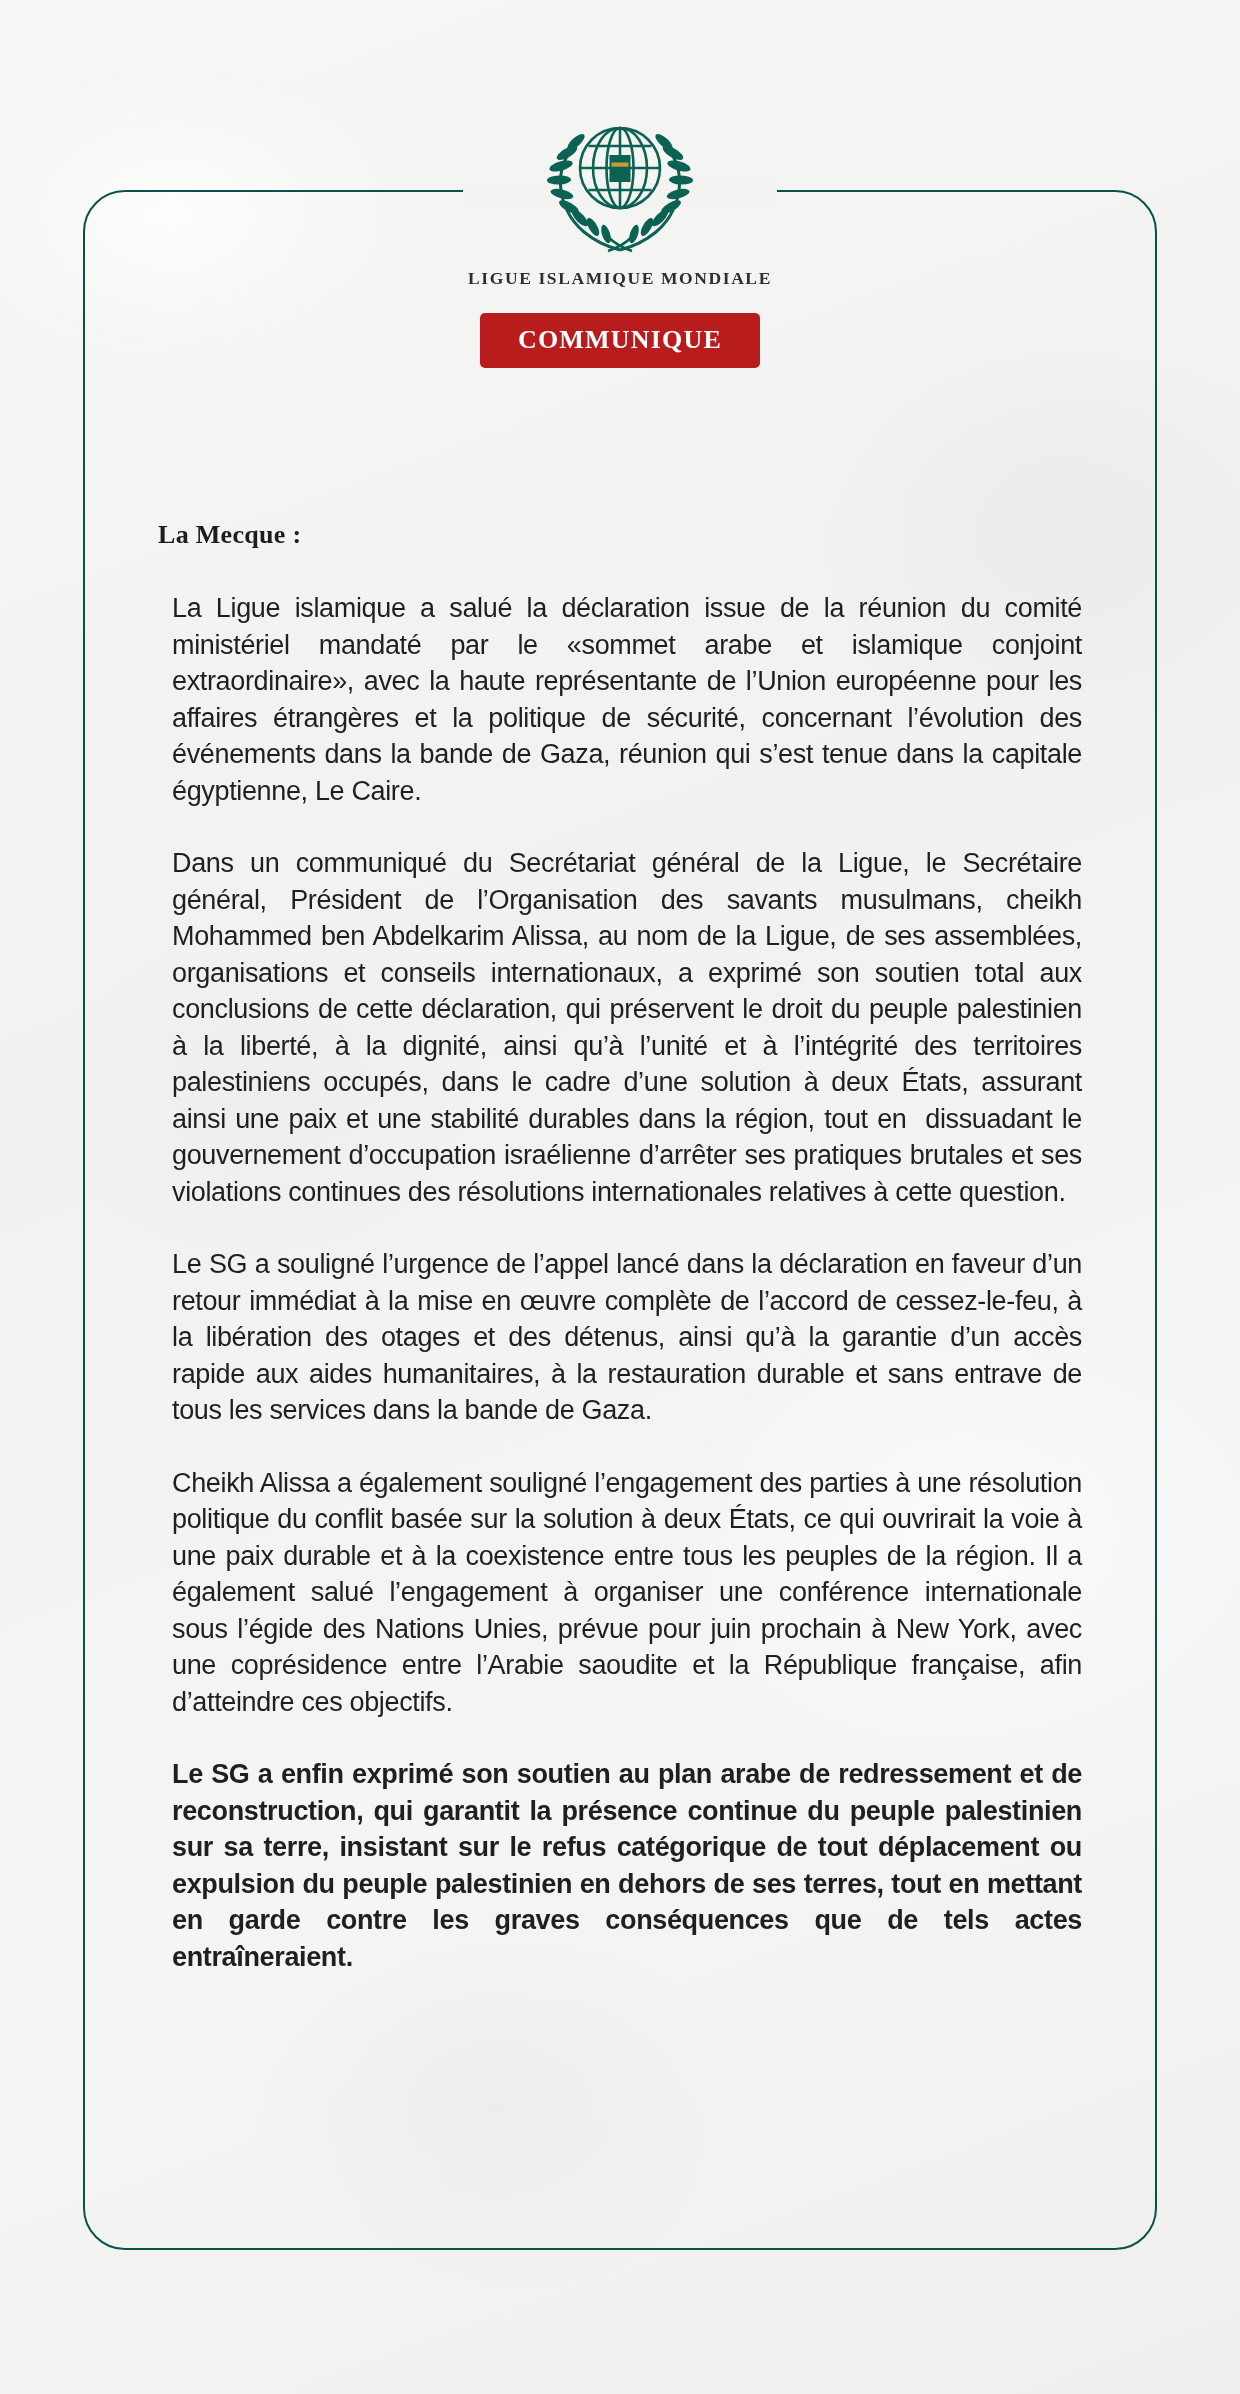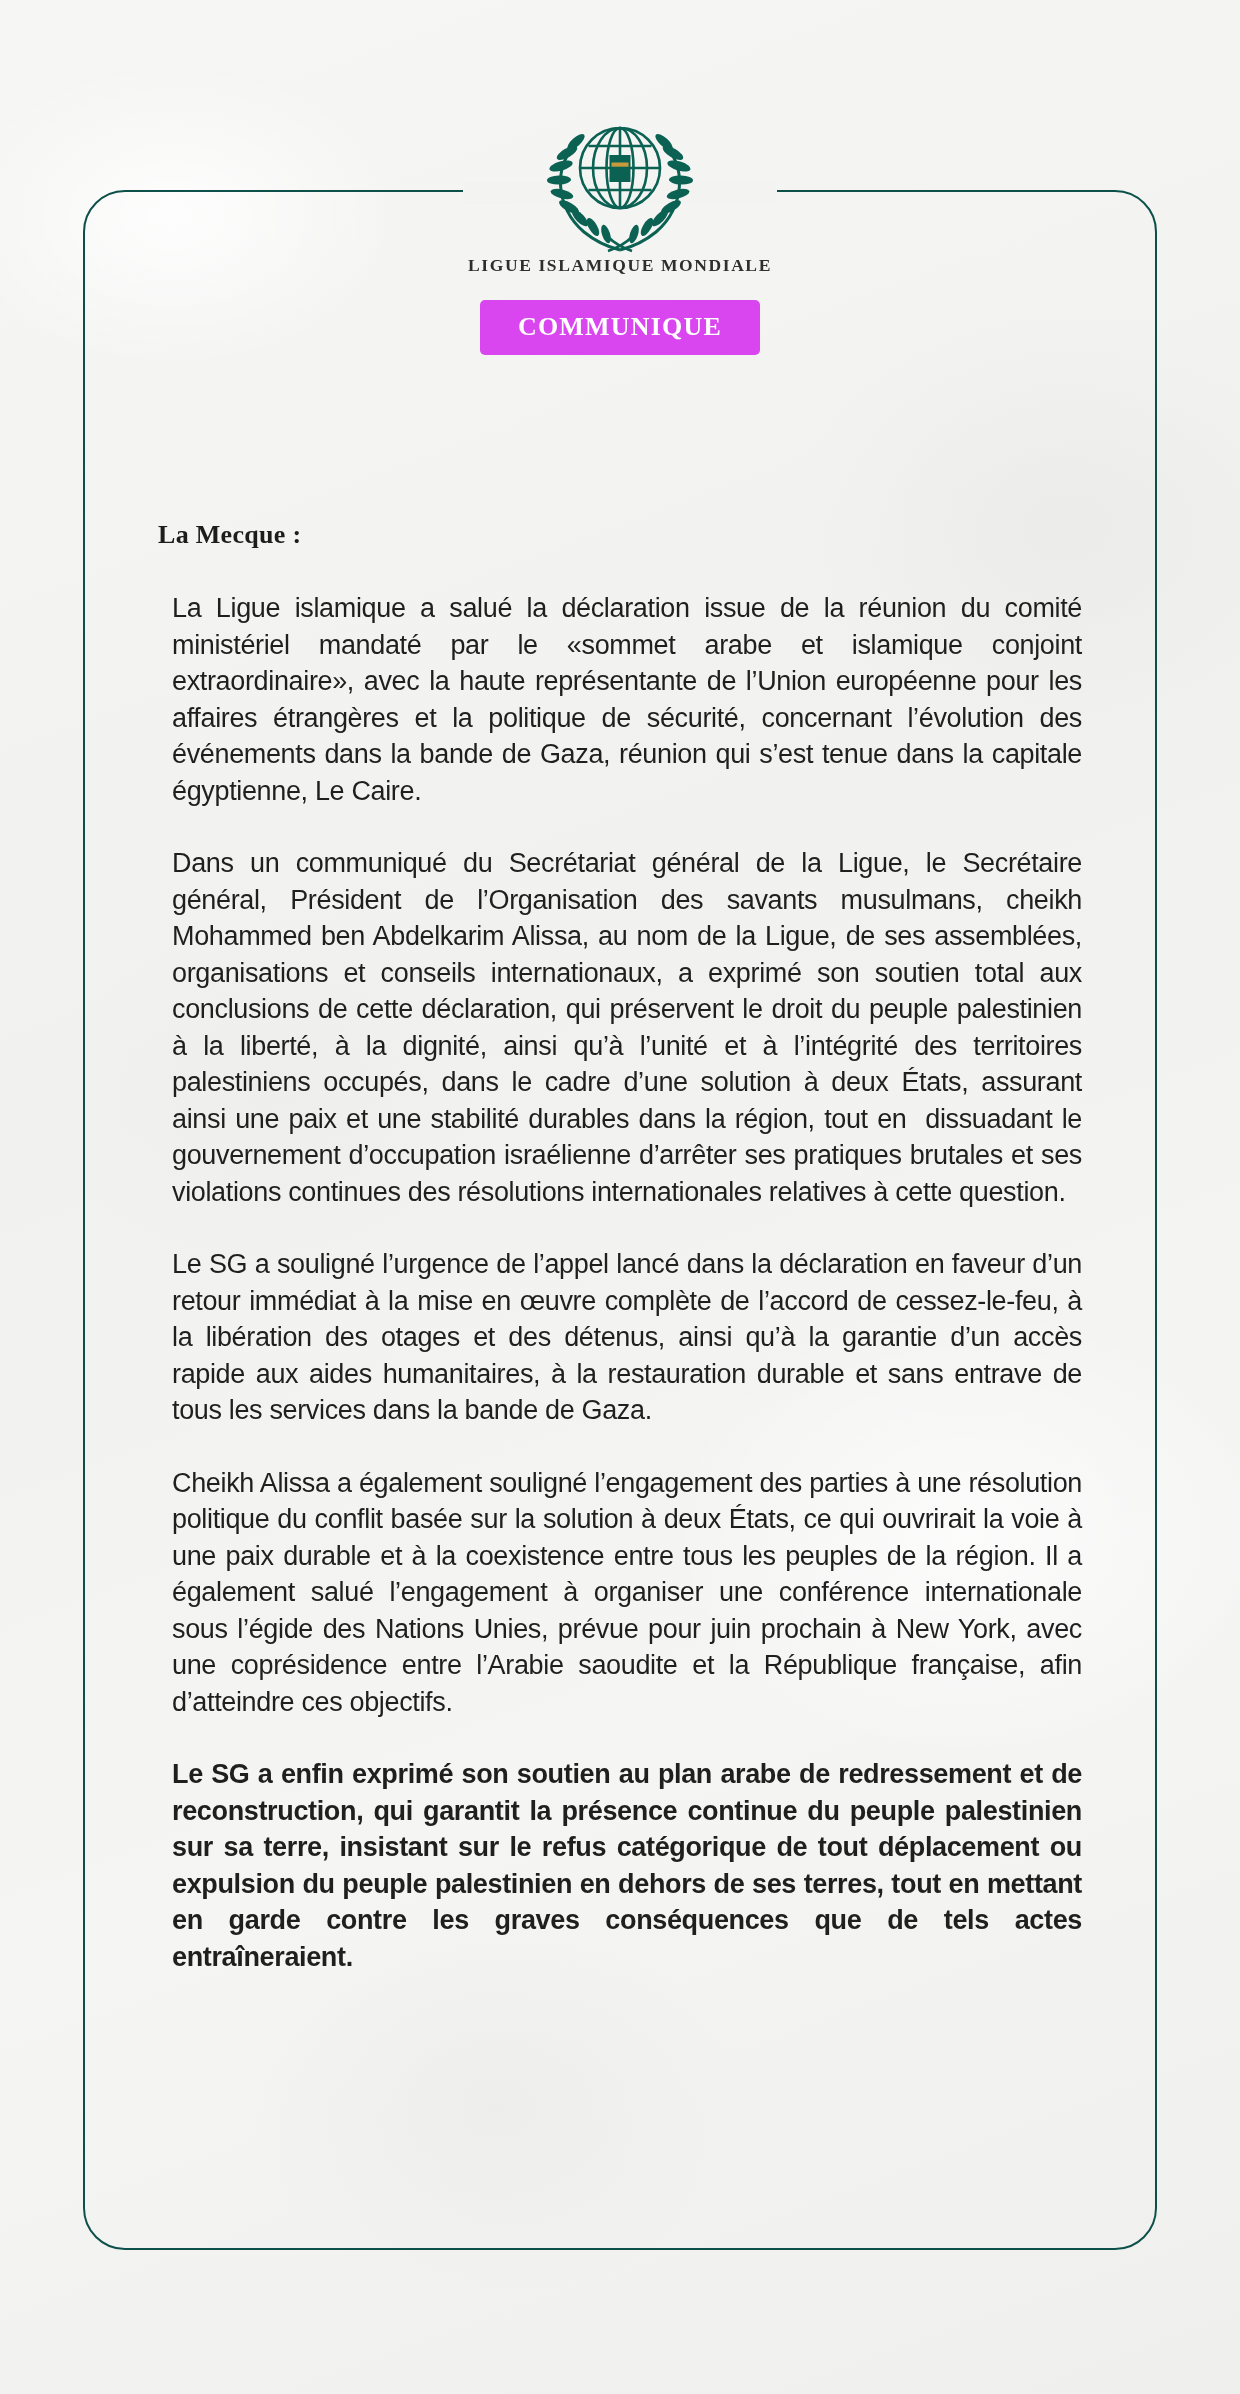--- a/index.html
+++ b/index.html
@@ -75,30 +75,30 @@
     align-items: center;
     justify-content: center;
     font-family: "DejaVu Sans", sans-serif;
     font-size: 46px;
     color: #2b2b2b;
     direction: rtl;
     letter-spacing: -1px;
     white-space: nowrap;
   }
   .latin-wordmark {
-    margin-top: 1px;
+    margin-top: 14px;
     font-family: "Liberation Serif", serif;
     font-weight: bold;
     font-size: 17.5px;
     letter-spacing: 1.6px;
     color: #2e2e2e;
   }
   .badge {
     margin-top: 24px;
-    background: #d946ef;
+    background: #b91c1c;
     color: #ffffff;
     font-family: "Liberation Serif", serif;
     font-weight: bold;
     font-size: 26px;
     letter-spacing: 1.2px;
     padding: 14px 38px 15px 38px;
     border-radius: 5px;
     line-height: 1;
   }
 

